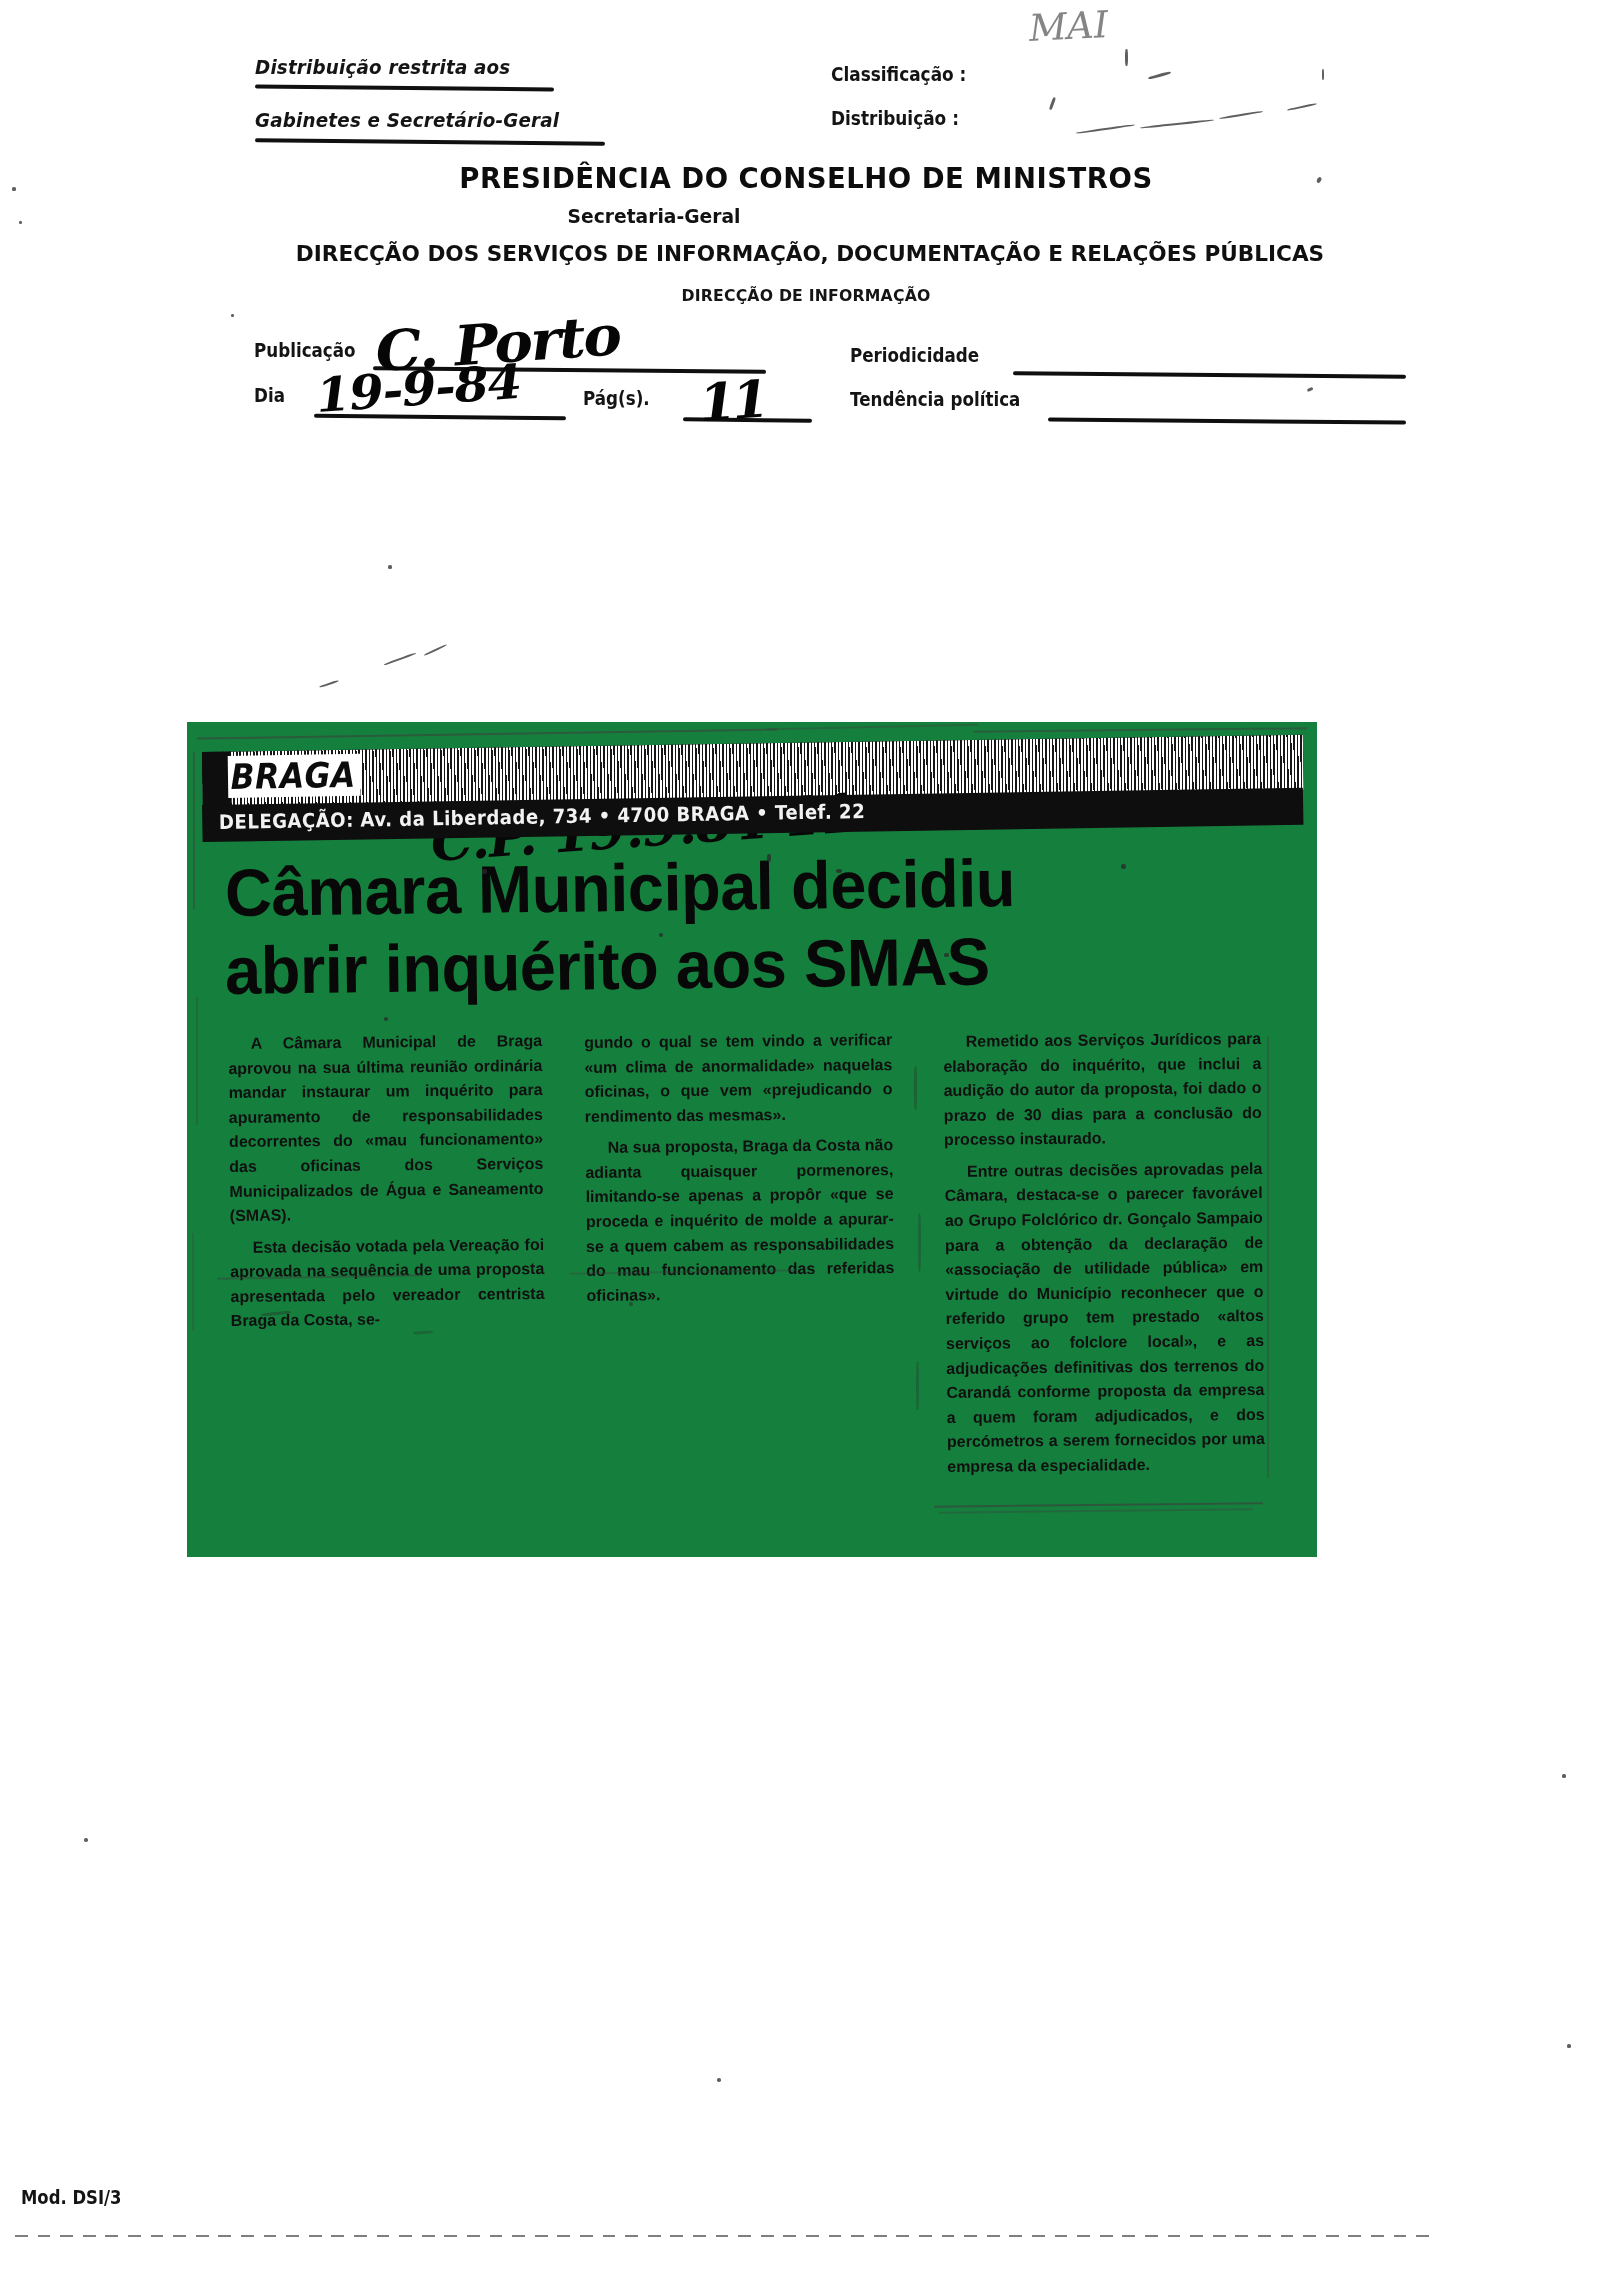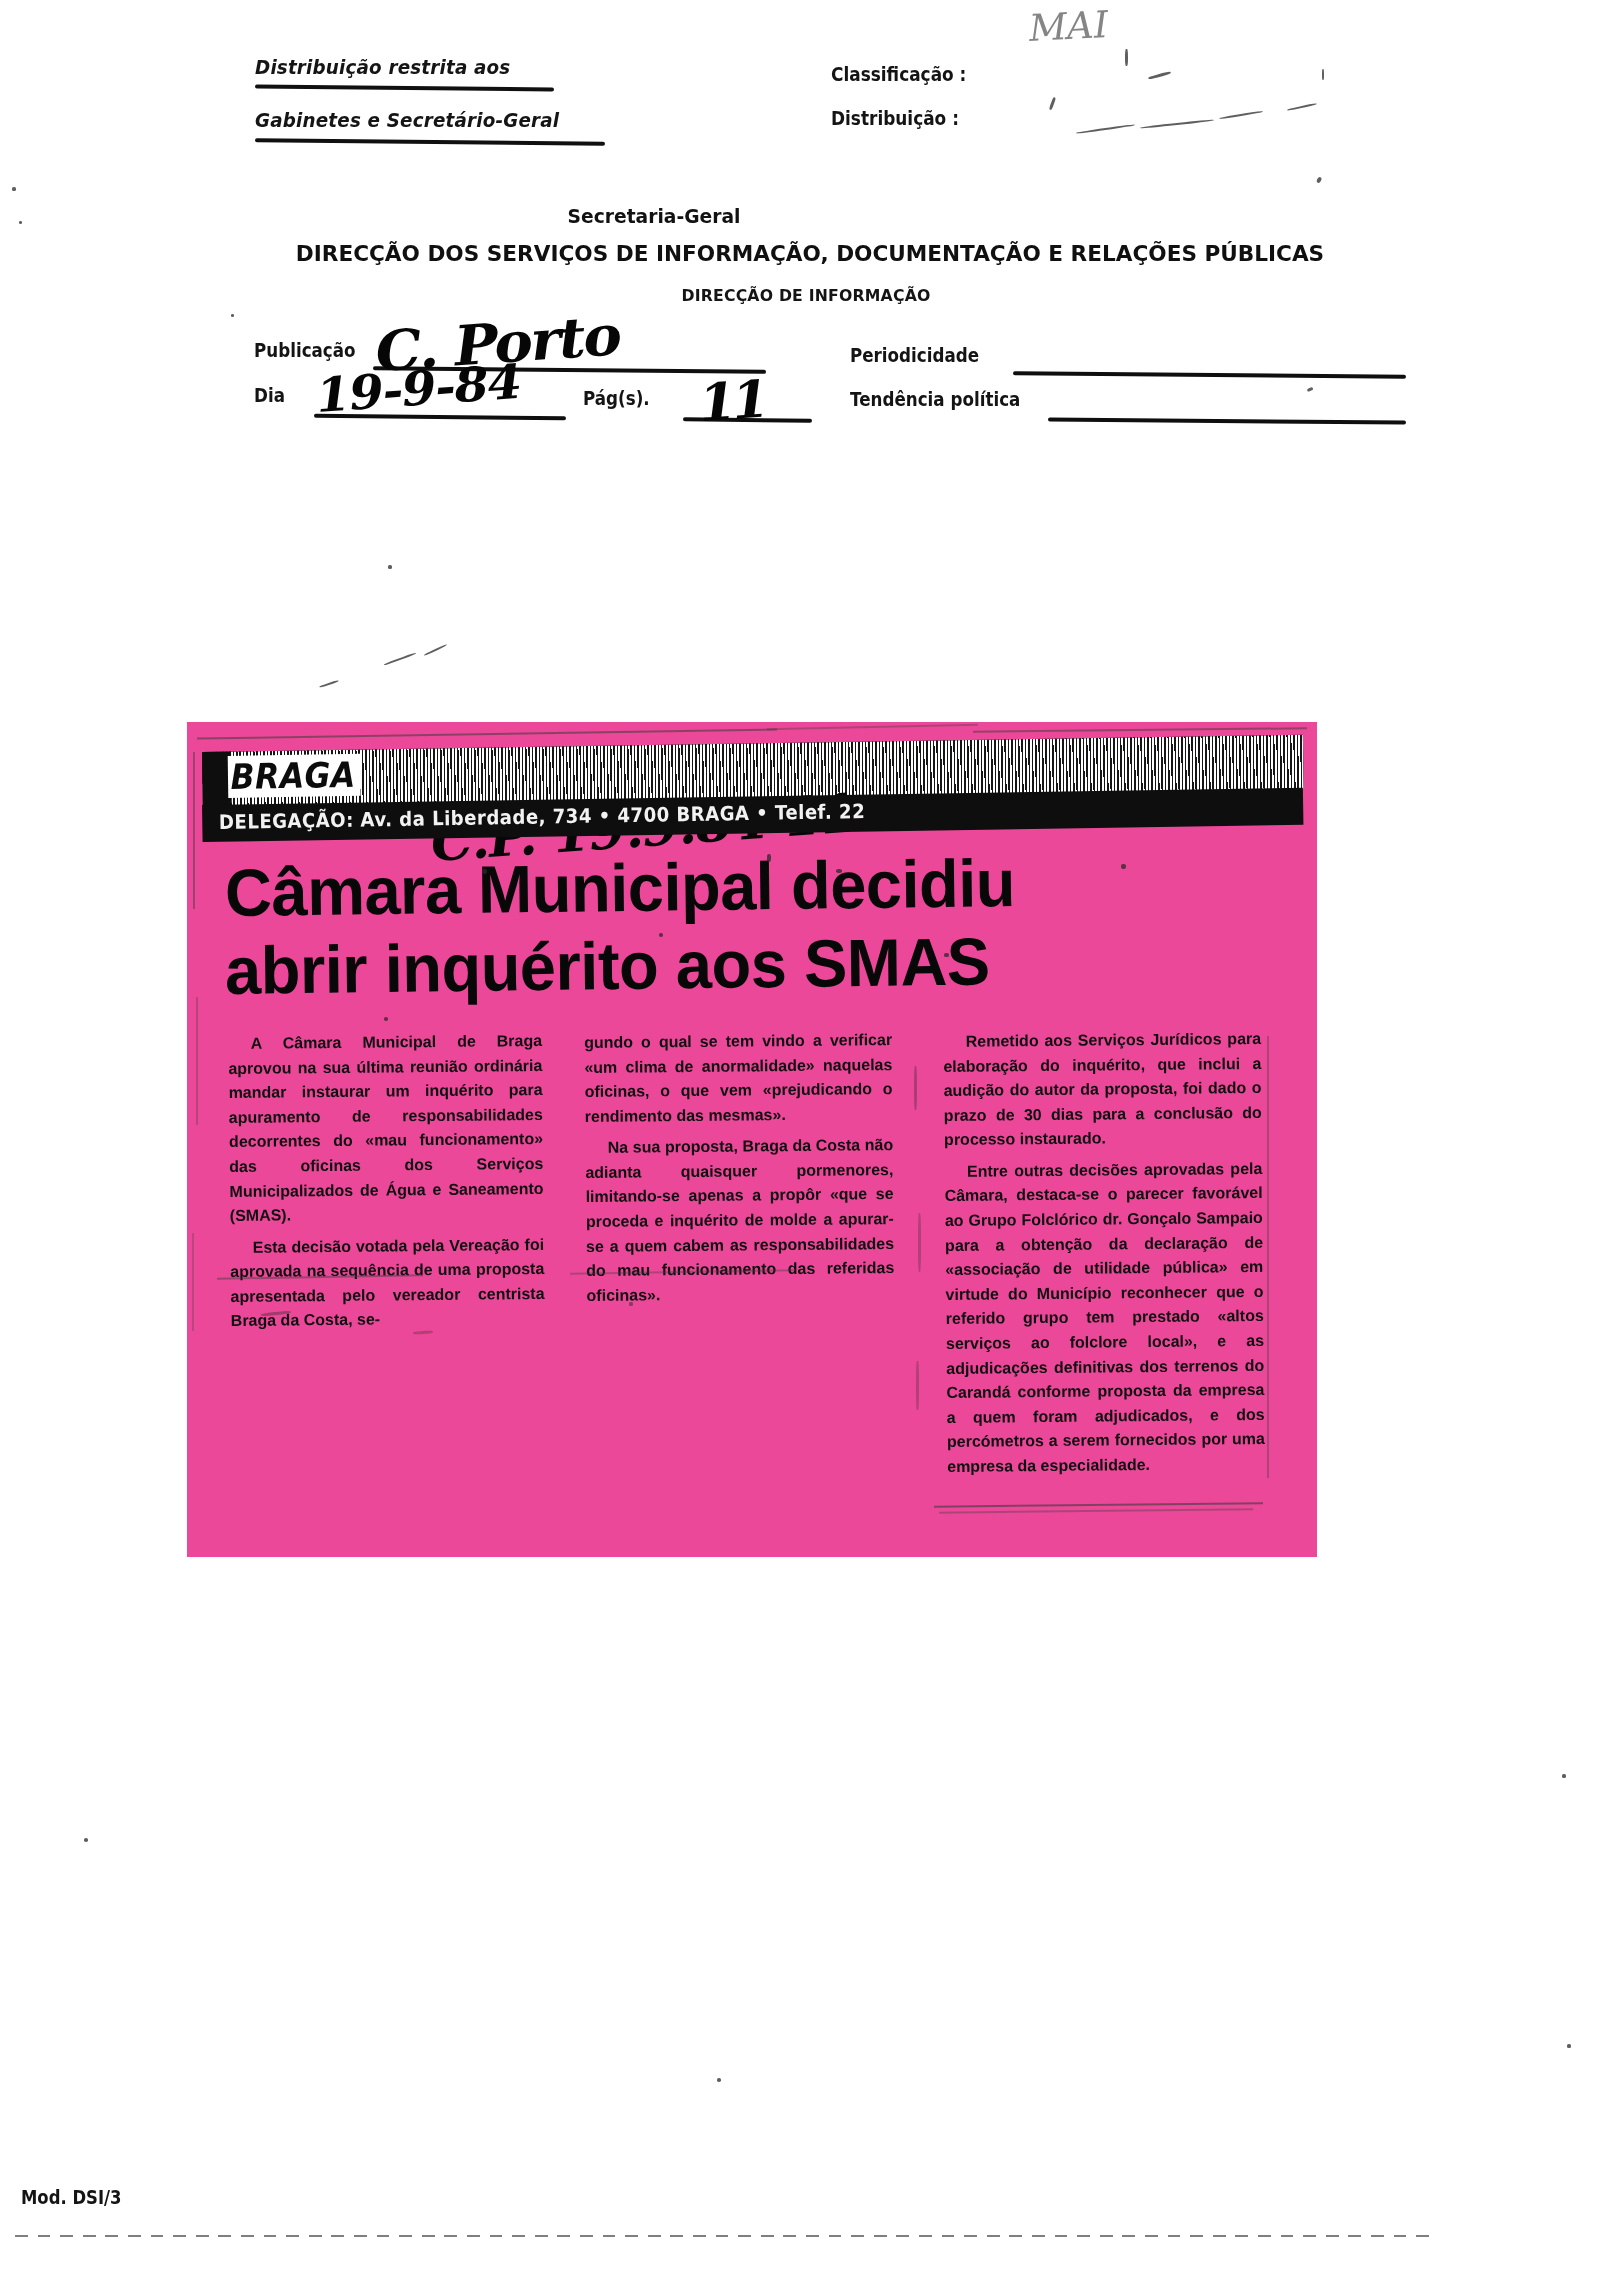--- a/index.html
+++ b/index.html
@@ -86,21 +86,21 @@
   .hand-pag{font-size:51px;letter-spacing:-3.9px;}
   .hand-faint{
     font-family:"DejaVu Serif", serif;
     font-style:italic;font-weight:400;
     color:#3b3b3b;opacity:.62;white-space:nowrap;
   }
 
   
   .clip{
     position:absolute;
-    background:#ec4899;
+    background:#15803d;
   }
   
   .edge-h{position:absolute;height:2px;background:#3c3c3c;opacity:.55;}
   .edge-v{position:absolute;width:2px;background:#3c3c3c;opacity:.45;}
 
   
   .masthead{
     position:absolute;
     background:#101010;
     transform:rotate(-0.9deg);
@@ -209,20 +209,23 @@
 
   <div class="speck" style="left:1125px;top:49px;width:2.5px;height:16.7px;"></div>
   <div class="speck" style="left:1148px;top:74px;width:22.6px;height:2.5px;transform:rotate(-15deg);"></div>
   <div class="speck" style="left:1051px;top:97px;width:2.5px;height:12.8px;transform:rotate(20deg);"></div>
   <div class="speck" style="left:1076px;top:128px;width:59px;height:2px;transform:rotate(-8deg);"></div>
   <div class="speck" style="left:1140px;top:123px;width:74px;height:2px;transform:rotate(-6deg);"></div>
   <div class="speck" style="left:1219px;top:114px;width:44px;height:2px;transform:rotate(-9deg);"></div>
   <div class="speck" style="left:1287px;top:106px;width:29.5px;height:2px;transform:rotate(-12deg);"></div>
   <div class="speck" style="left:1322px;top:69px;width:2px;height:10.8px;"></div>
 
+  <div class="abs" style="left:0;top:162px;width:1612px;text-align:center;">
+    <span class="org1">PRESIDÊNCIA DO CONSELHO DE MINISTROS</span>
+  </div>
   <div class="abs" style="left:0;top:206px;width:1308px;text-align:center;">
     <span class="org2">Secretaria-Geral</span>
   </div>
   <div class="abs" style="left:0;top:241px;width:1612px;text-align:center;">
     <span class="org3">DIRECÇÃO DOS SERVIÇOS DE INFORMAÇÃO, DOCUMENTAÇÃO E RELAÇÕES PÚBLICAS</span>
   </div>
   <div class="abs" style="left:0;top:286px;width:1612px;text-align:center;">
     <span class="org4">DIRECÇÃO DE INFORMAÇÃO</span>
   </div>
 

